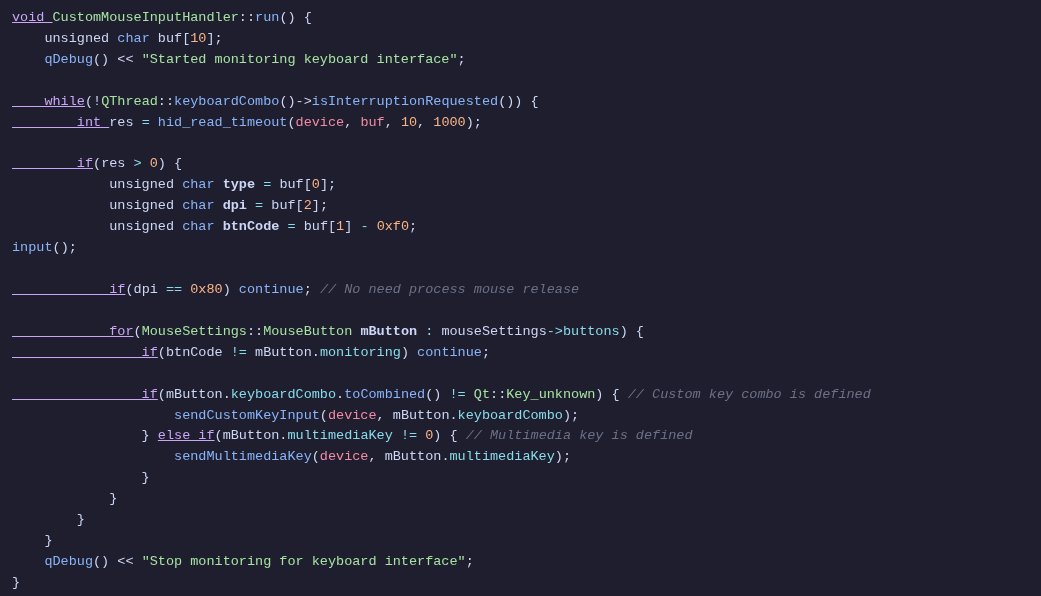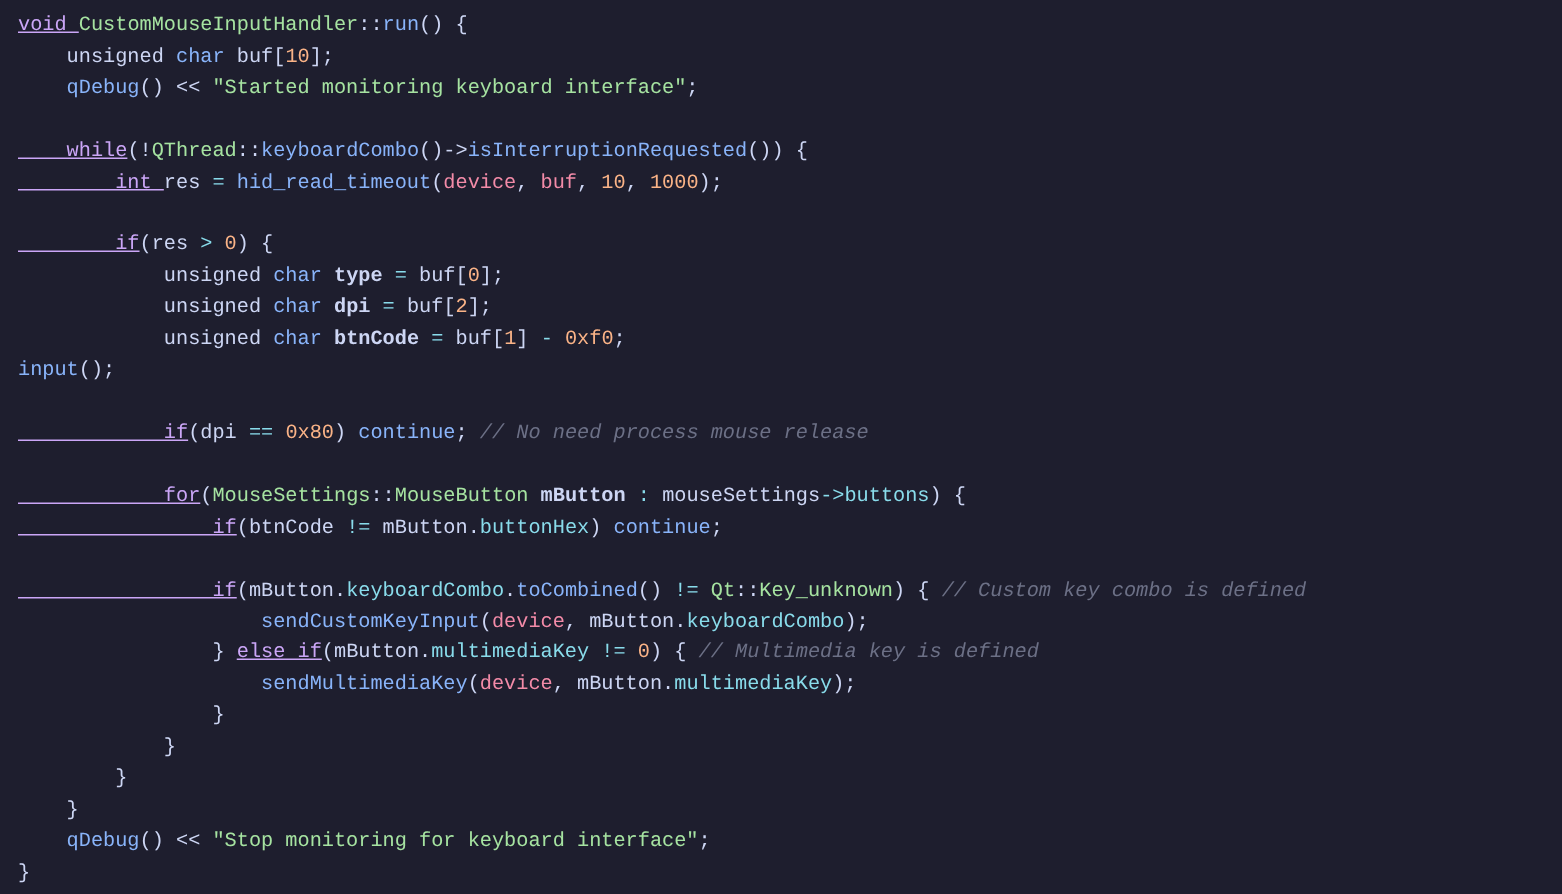--- a/index.html
+++ b/index.html
@@ -54,21 +54,21 @@
     <div class="line">&nbsp;</div>
     <div class="line"><span class="kw">        if</span><span class="punct">(</span><span class="var">res </span><span class="op">&gt; </span><span class="num">0</span><span class="punct">) {</span></div>
     <div class="line"><span class="var">            unsigned </span><span class="kw2">char </span><span class="bold var">type</span><span class="op"> = </span><span class="var">buf</span><span class="punct">[</span><span class="num">0</span><span class="punct">];</span></div>
     <div class="line"><span class="var">            unsigned </span><span class="kw2">char </span><span class="bold var">dpi</span><span class="op"> = </span><span class="var">buf</span><span class="punct">[</span><span class="num">2</span><span class="punct">];</span></div>
     <div class="line"><span class="var">            unsigned </span><span class="kw2">char </span><span class="bold var">btnCode</span><span class="op"> = </span><span class="var">buf</span><span class="punct">[</span><span class="num">1</span><span class="punct">] </span><span class="op">- </span><span class="num">0xf0</span><span class="punct">;</span></div>
     <div class="line"><span class="fn">input</span><span class="punct">(</span><span class="punct">); </span></div>
     <div class="line">&nbsp;</div>
     <div class="line"><span class="kw">            if</span><span class="punct">(</span><span class="var">dpi </span><span class="op">== </span><span class="num">0x80</span><span class="punct">) </span><span class="kw2">continue</span><span class="punct">; </span><span class="cmt">// No need process mouse release</span></div>
     <div class="line">&nbsp;</div>
     <div class="line"><span class="kw">            for</span><span class="punct">(</span><span class="cls">MouseSettings</span><span class="punct">::</span><span class="cls">MouseButton </span><span class="bold var">mButton</span><span class="op"> : </span><span class="var">mouseSettings</span><span class="arrow">-&gt;</span><span class="member">buttons</span><span class="punct">) {</span></div>
-    <div class="line"><span class="kw">                if</span><span class="punct">(</span><span class="var">btnCode </span><span class="op">!= </span><span class="var">mButton.</span><span class="member">buttonHex</span><span class="punct">) </span><span class="kw2">continue</span><span class="punct">;</span></div>
+    <div class="line"><span class="kw">                if</span><span class="punct">(</span><span class="var">btnCode </span><span class="op">!= </span><span class="var">mButton.</span><span class="member">monitoring</span><span class="punct">) </span><span class="kw2">continue</span><span class="punct">;</span></div>
     <div class="line">&nbsp;</div>
     <div class="line"><span class="kw">                if</span><span class="punct">(</span><span class="var">mButton.</span><span class="member">keyboardCombo</span><span class="punct">.</span><span class="fn">toCombined</span><span class="punct">() </span><span class="op">!= </span><span class="cls">Qt</span><span class="punct">::</span><span class="cls">Key_unknown</span><span class="punct">) { </span><span class="cmt">// Custom key combo is defined</span></div>
     <div class="line"><span class="fn">                    sendCustomKeyInput</span><span class="punct">(</span><span class="param">device</span><span class="punct">, </span><span class="var">mButton.</span><span class="member">keyboardCombo</span><span class="punct">);</span></div>
     <div class="line"><span class="punct">                } </span><span class="kw">else if</span><span class="punct">(</span><span class="var">mButton.</span><span class="member">multimediaKey </span><span class="op">!= </span><span class="num">0</span><span class="punct">) { </span><span class="cmt">// Multimedia key is defined</span></div>
     <div class="line"><span class="fn">                    sendMultimediaKey</span><span class="punct">(</span><span class="param">device</span><span class="punct">, </span><span class="var">mButton.</span><span class="member">multimediaKey</span><span class="punct">);</span></div>
     <div class="line"><span class="punct">                }</span></div>
     <div class="line"><span class="punct">            }</span></div>
     <div class="line"><span class="punct">        }</span></div>
     <div class="line"><span class="punct">    }</span></div>
     <div class="line"><span class="fn">    qDebug</span><span class="punct">() &lt;&lt; </span><span class="str">"Stop monitoring for keyboard interface"</span><span class="punct">;</span></div>

